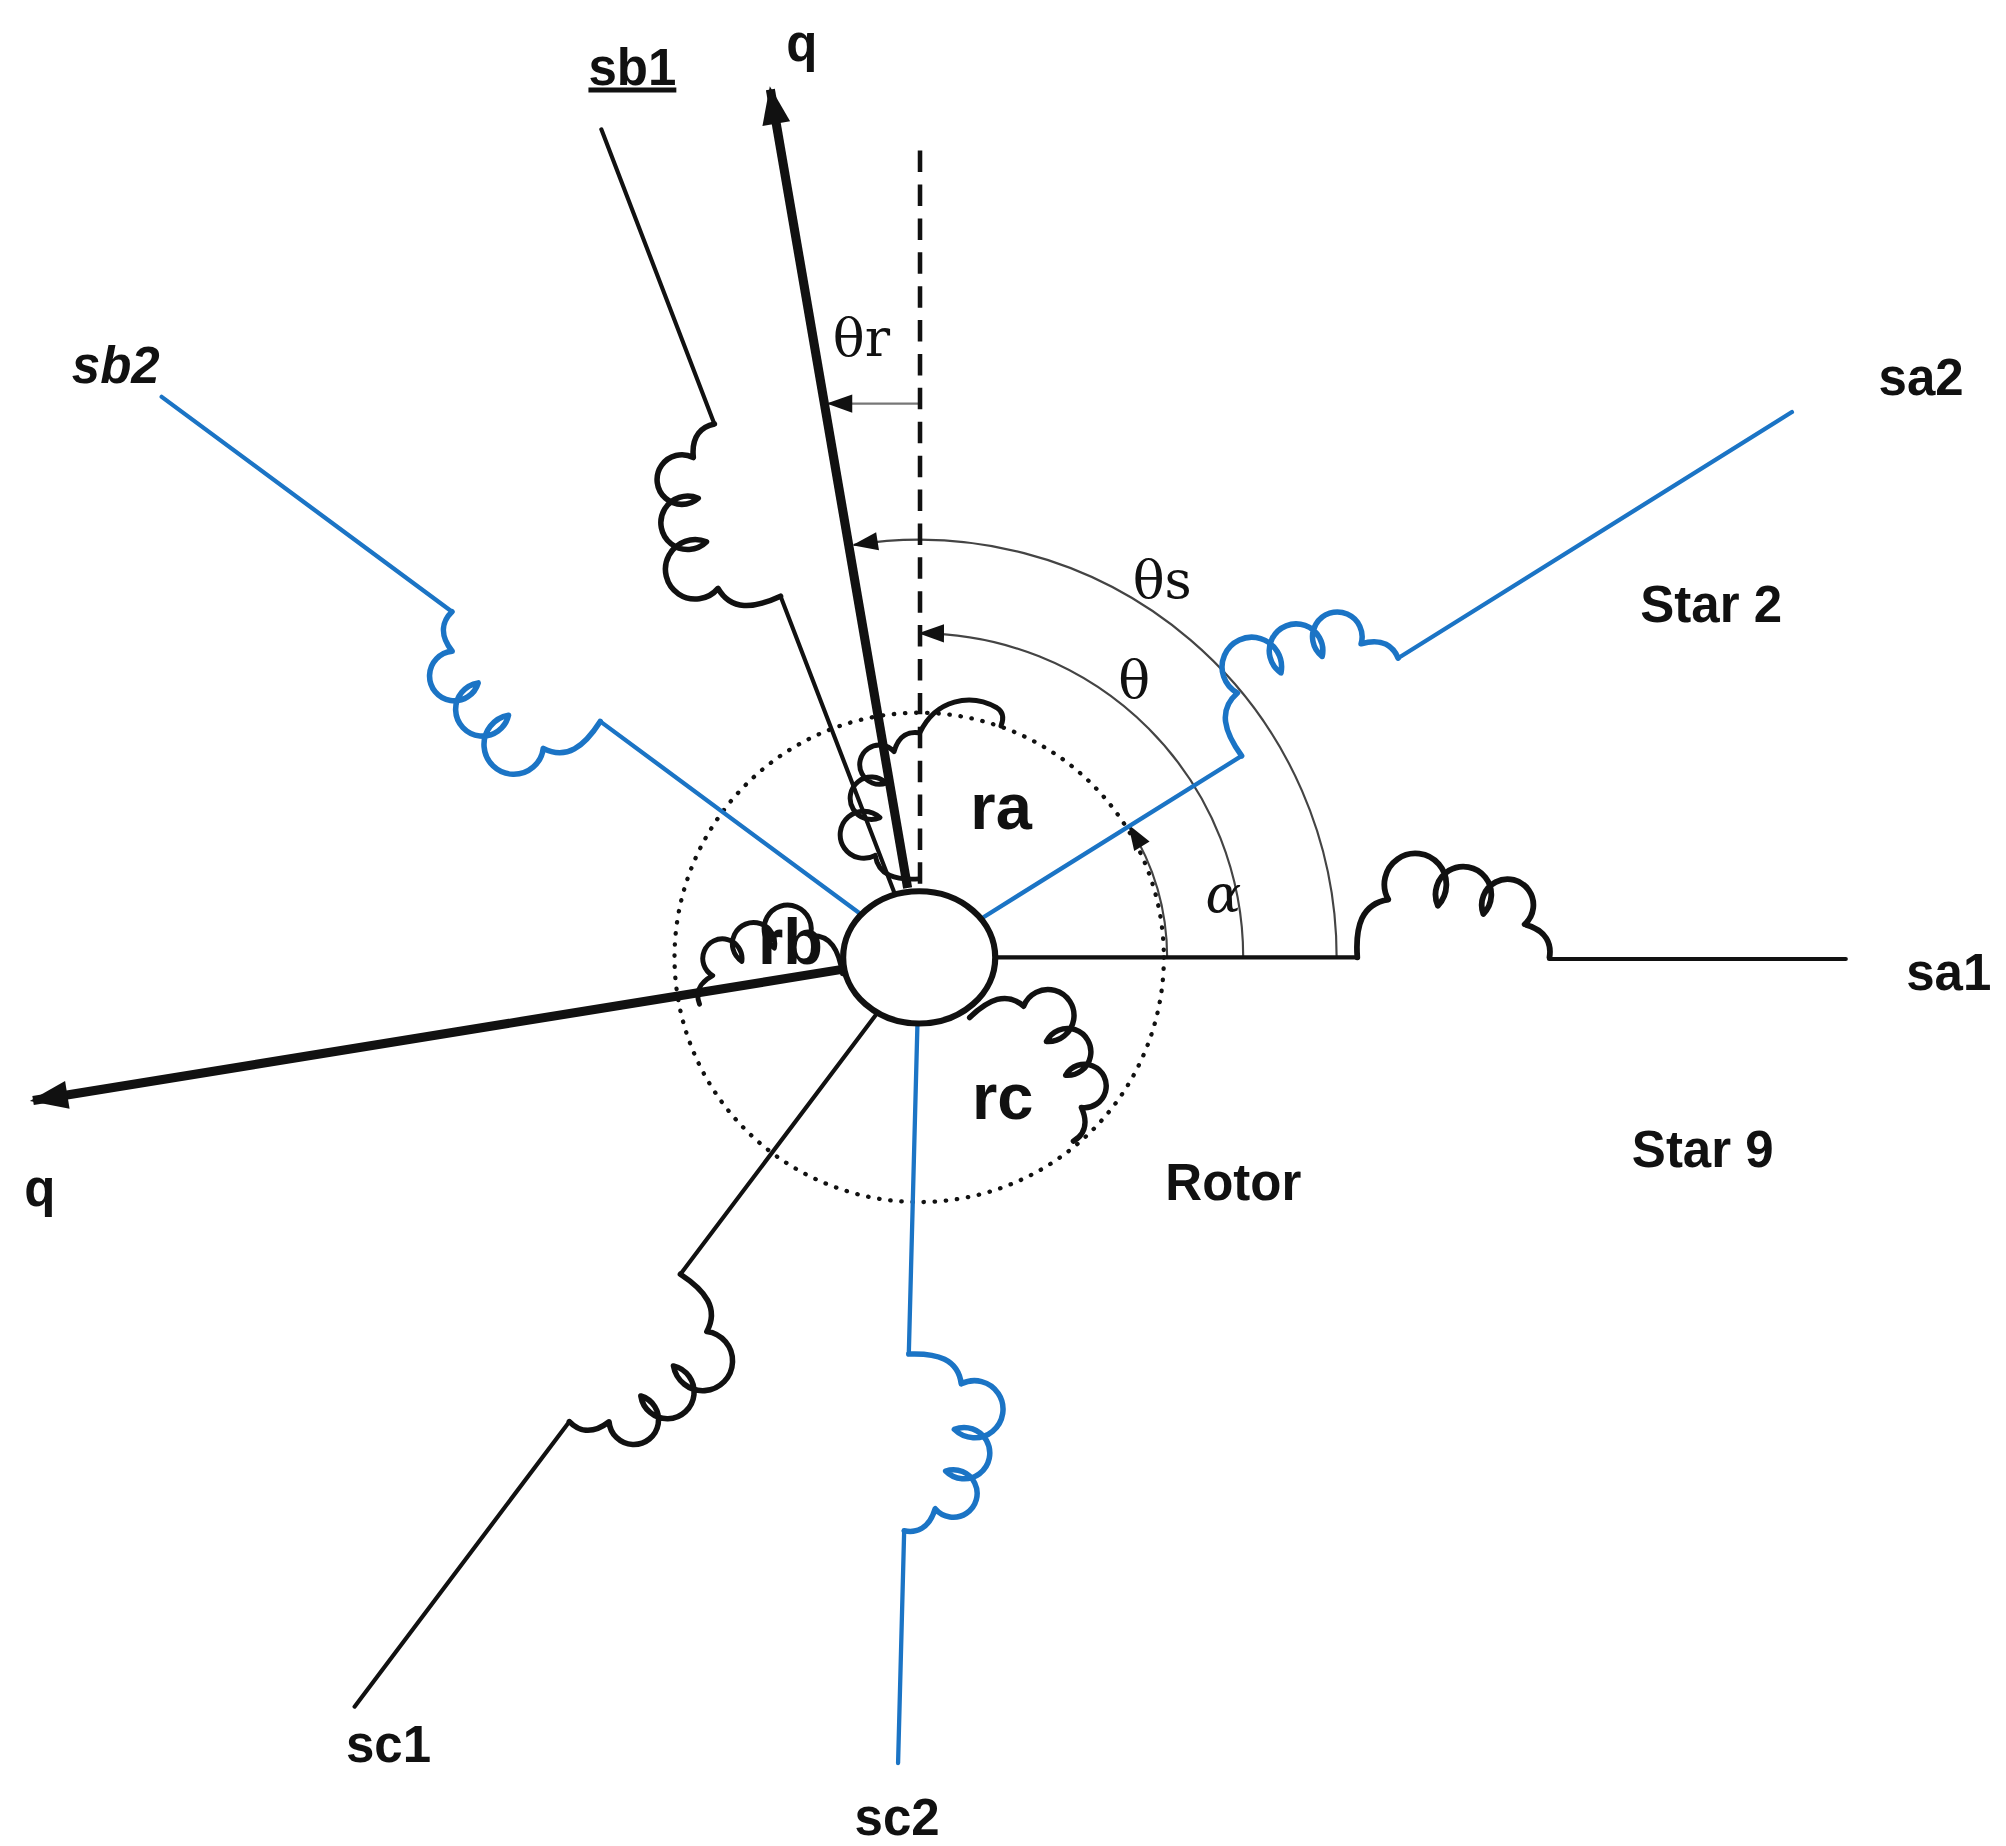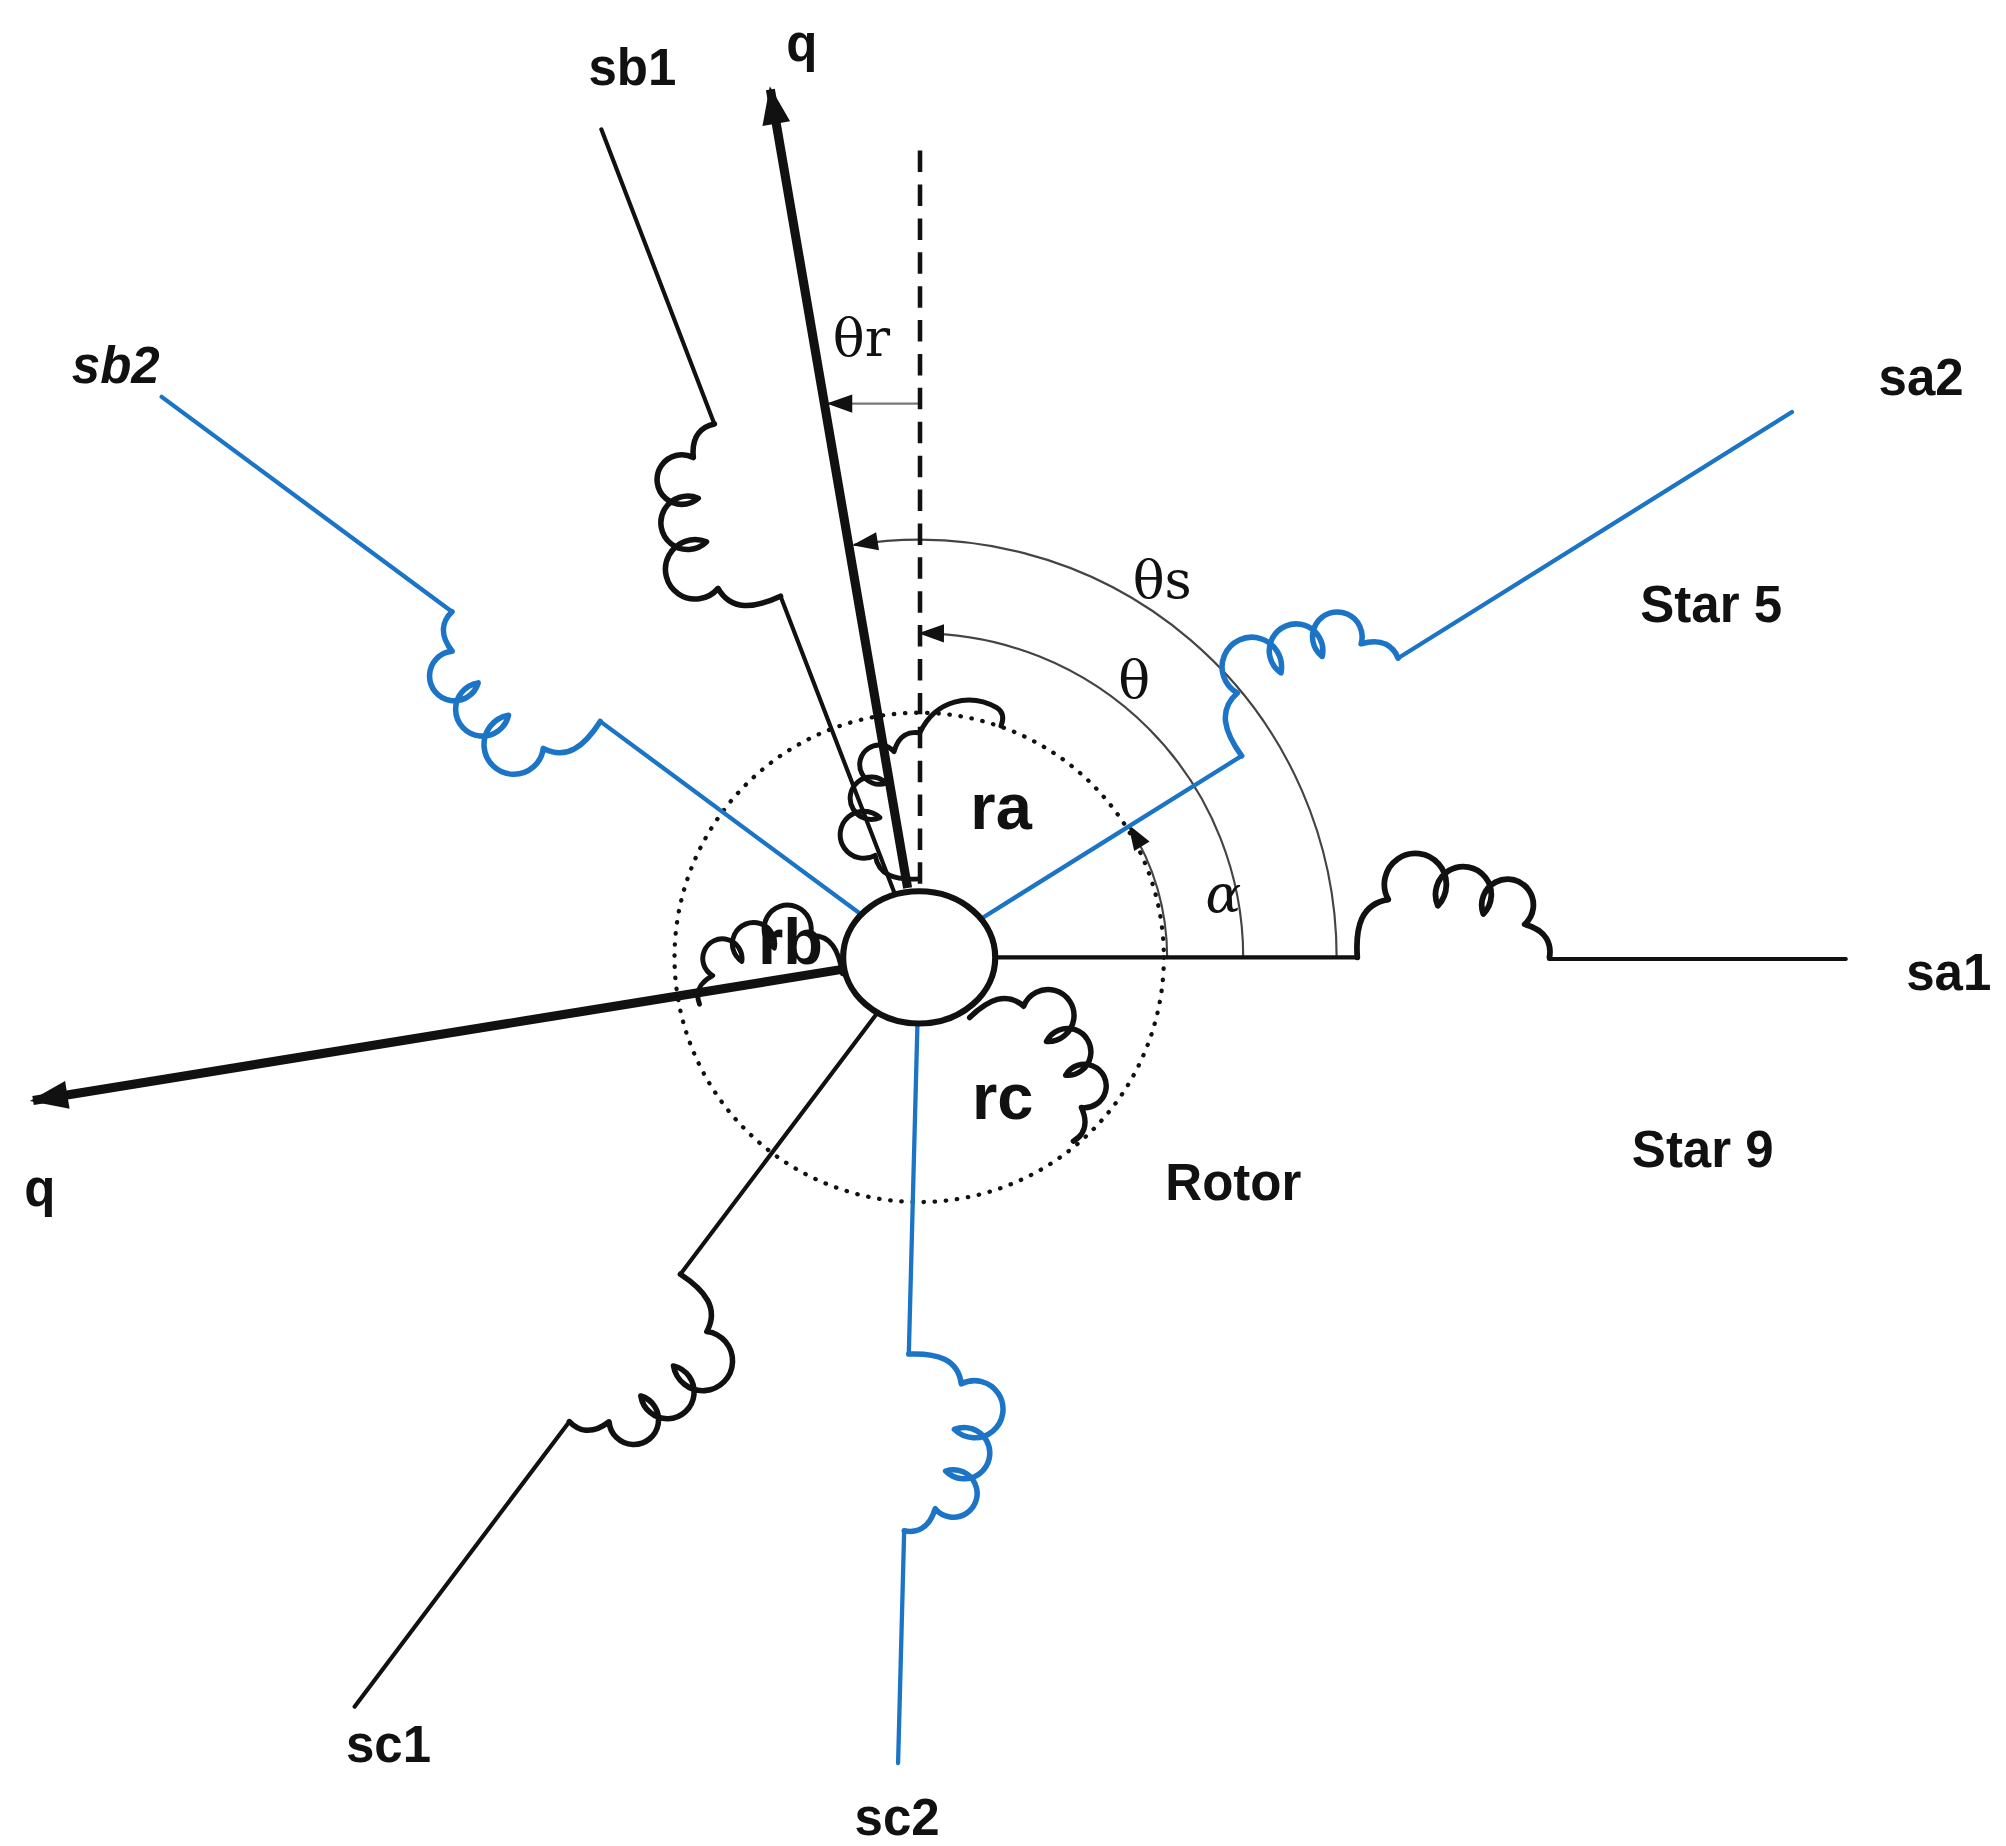--- a/index.html
+++ b/index.html
@@ -107,24 +107,24 @@
       </g>
       <g transform="rotate(50,1112,1158)">
         <g transform="translate(1207,1158) scale(1.05)">
             <use href="#coil" stroke-width="6.3"></use>
           </g>
       </g>
     </g>
   </svg>
 
   <div class="lbl" style="left:39.95%;top:2.33%;">q</div>
-  <div class="lbl" style="left:31.51%;top:3.63%;">sb1</div>
+  <div class="lbl" style="left:31.51%;top:3.63%;text-decoration:underline;">sb1</div>
   <div class="lbl" style="left:5.77%;top:19.74%;font-style:italic;">sb2</div>
   <div class="lbl" style="left:95.72%;top:20.41%;">sa2</div>
-  <div class="lbl" style="left:85.26%;top:32.68%;">Star 5</div>
+  <div class="lbl" style="left:85.26%;top:32.68%;">Star 2</div>
   <div class="lbl greek" style="left:42.92%;top:18.26%;">θr</div>
   <div class="lbl greek" style="left:57.91%;top:31.33%;">θs</div>
   <div class="lbl greek" style="left:56.51%;top:36.75%;">θ</div>
   <div class="lbl greek-it" style="left:60.96%;top:48.34%;">α</div>
   <div class="lbl small" style="left:49.88%;top:43.66%;">ra</div>
   <div class="lbl small" style="left:37.19%;top:50.94%;margin-left:44px;">rb</div>
   <div class="lbl small" style="left:49.96%;top:59.36%;">rc</div>
   <div class="lbl" style="left:61.45%;top:64.01%;text-align:center;">Rotor</div>
   <div class="lbl" style="left:97.1%;top:52.64%;">sa1</div>
   <div class="lbl" style="left:84.84%;top:62.22%;">Star 9</div>

